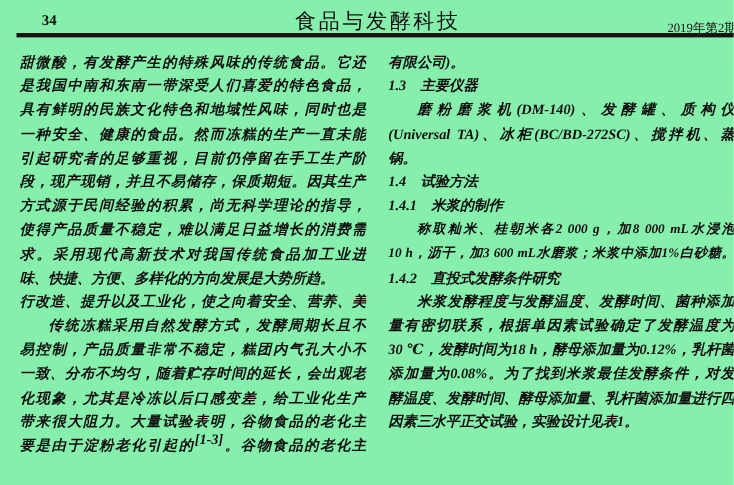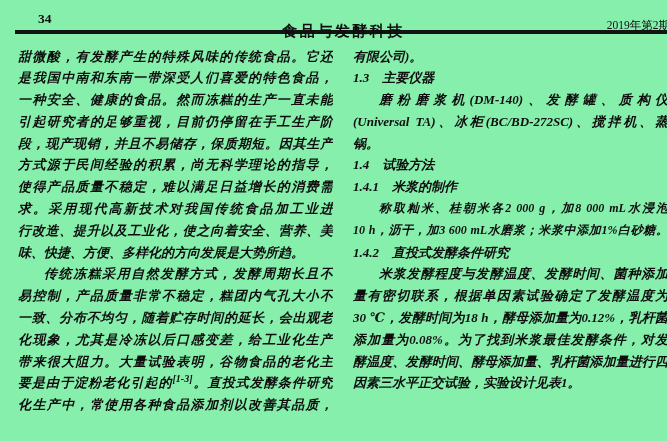--- a/index.html
+++ b/index.html
@@ -27,24 +27,24 @@
   .hdr-pagenum {
     position: absolute;
     left: 28px;
     top: 11px;
     font-size: 13.5px;
     font-weight: 600;
   }
   .hdr-title {
     position: absolute;
     left: 50%;
-    top: 22px;
+    top: 6px;
     transform: translateX(-50%);
-    font-size: 15px;
-    font-weight: 700;
+    font-size: 19px;
+    font-weight: 400;
     letter-spacing: 2.5px;
     white-space: nowrap;
   }
   .hdr-issue {
     position: absolute;
     right: 7px;
     top: 18px;
     font-size: 11.5px;
     font-weight: 400;
     white-space: nowrap;
@@ -82,21 +82,21 @@
   }
   .ln.tight {
     font-size: 12px;
   }
   .ln.heading {
     font-weight: 700;
     text-align: right;
     text-align-last: left;
   }
   sup.ref {
-    font-size: 10px;
+    font-size: 13px;
     font-weight: 600;
     vertical-align: super;
     line-height: 0;
     letter-spacing: 0;
   }
 </style>
 </head>
 <body>
 
 <div class="page">
@@ -107,35 +107,35 @@
     <span class="hdr-issue">2019年第2期</span>
   </div>
 
   <div class="rule"></div>
 
   <div class="columns">
 
     <div class="col">
       <div class="ln">甜微酸，有发酵产生的特殊风味的传统食品。它还</div>
       <div class="ln">是我国中南和东南一带深受人们喜爱的特色食品，</div>
+      <div class="ln">具有鲜明的民族文化特色和地域性风味，同时也是</div>
       <div class="ln">一种安全、健康的食品。然而冻糕的生产一直未能</div>
       <div class="ln">引起研究者的足够重视，目前仍停留在手工生产阶</div>
       <div class="ln">段，现产现销，并且不易储存，保质期短。因其生产</div>
       <div class="ln">方式源于民间经验的积累，尚无科学理论的指导，</div>
       <div class="ln">使得产品质量不稳定，难以满足日益增长的消费需</div>
       <div class="ln">求。采用现代高新技术对我国传统食品加工业进</div>
+      <div class="ln end">味、快捷、方便、多样化的方向发展是大势所趋。</div>
       <div class="ln">行改造、提升以及工业化，使之向着安全、营养、美</div>
-      <div class="ln end">味、快捷、方便、多样化的方向发展是大势所趋。</div>
       <div class="ln indent">传统冻糕采用自然发酵方式，发酵周期长且不</div>
       <div class="ln">易控制，产品质量非常不稳定，糕团内气孔大小不</div>
       <div class="ln">一致、分布不均匀，随着贮存时间的延长，会出观老</div>
       <div class="ln">化现象，尤其是冷冻以后口感变差，给工业化生产</div>
       <div class="ln">带来很大阻力。大量试验表明，谷物食品的老化主</div>
-      <div class="ln"><span>要是由于淀粉老化引起的</span><sup class="ref">[1-3]</sup><span>。直投式发酵条件研究</span></div>
-      <div class="ln">化生产中，常使用各种食品添加剂以改善其品质，</div>
+      <div class="ln"><span>要是由于淀粉老化引起的</span><sup class="ref">[1-3]</sup><span>。谷物食品的老化主</span></div>
     </div>
 
     <div class="col">
       <div class="ln end">有限公司)。</div>
       <div class="ln heading">1.3　主要仪器</div>
       <div class="ln indent">磨粉磨浆机(DM-140)、发酵罐、质构仪</div>
       <div class="ln">(Universal TA)、冰柜(BC/BD-272SC)、搅拌机、蒸</div>
       <div class="ln end">锅。</div>
       <div class="ln heading">1.4　试验方法</div>
       <div class="ln heading">1.4.1　米浆的制作</div>

